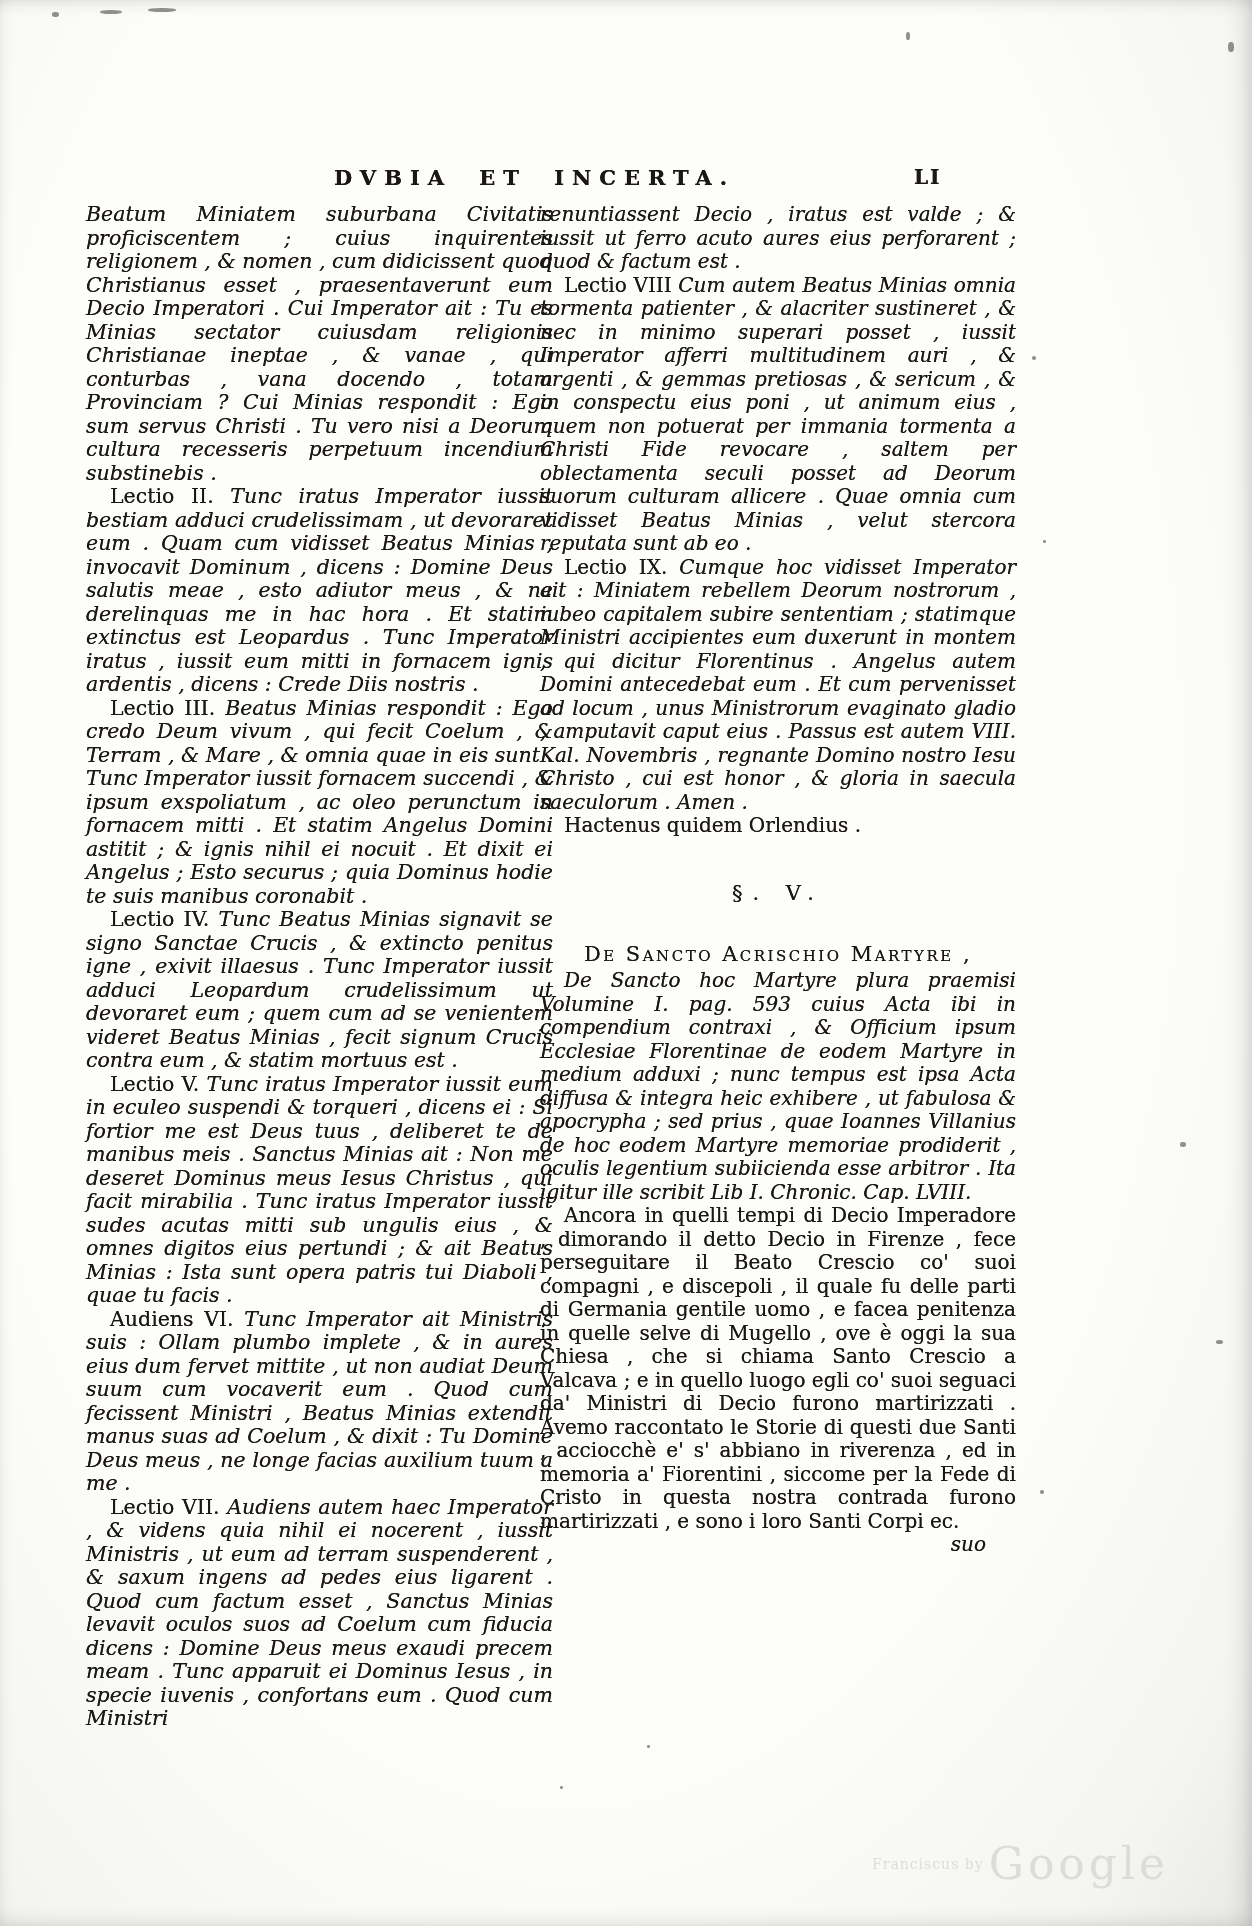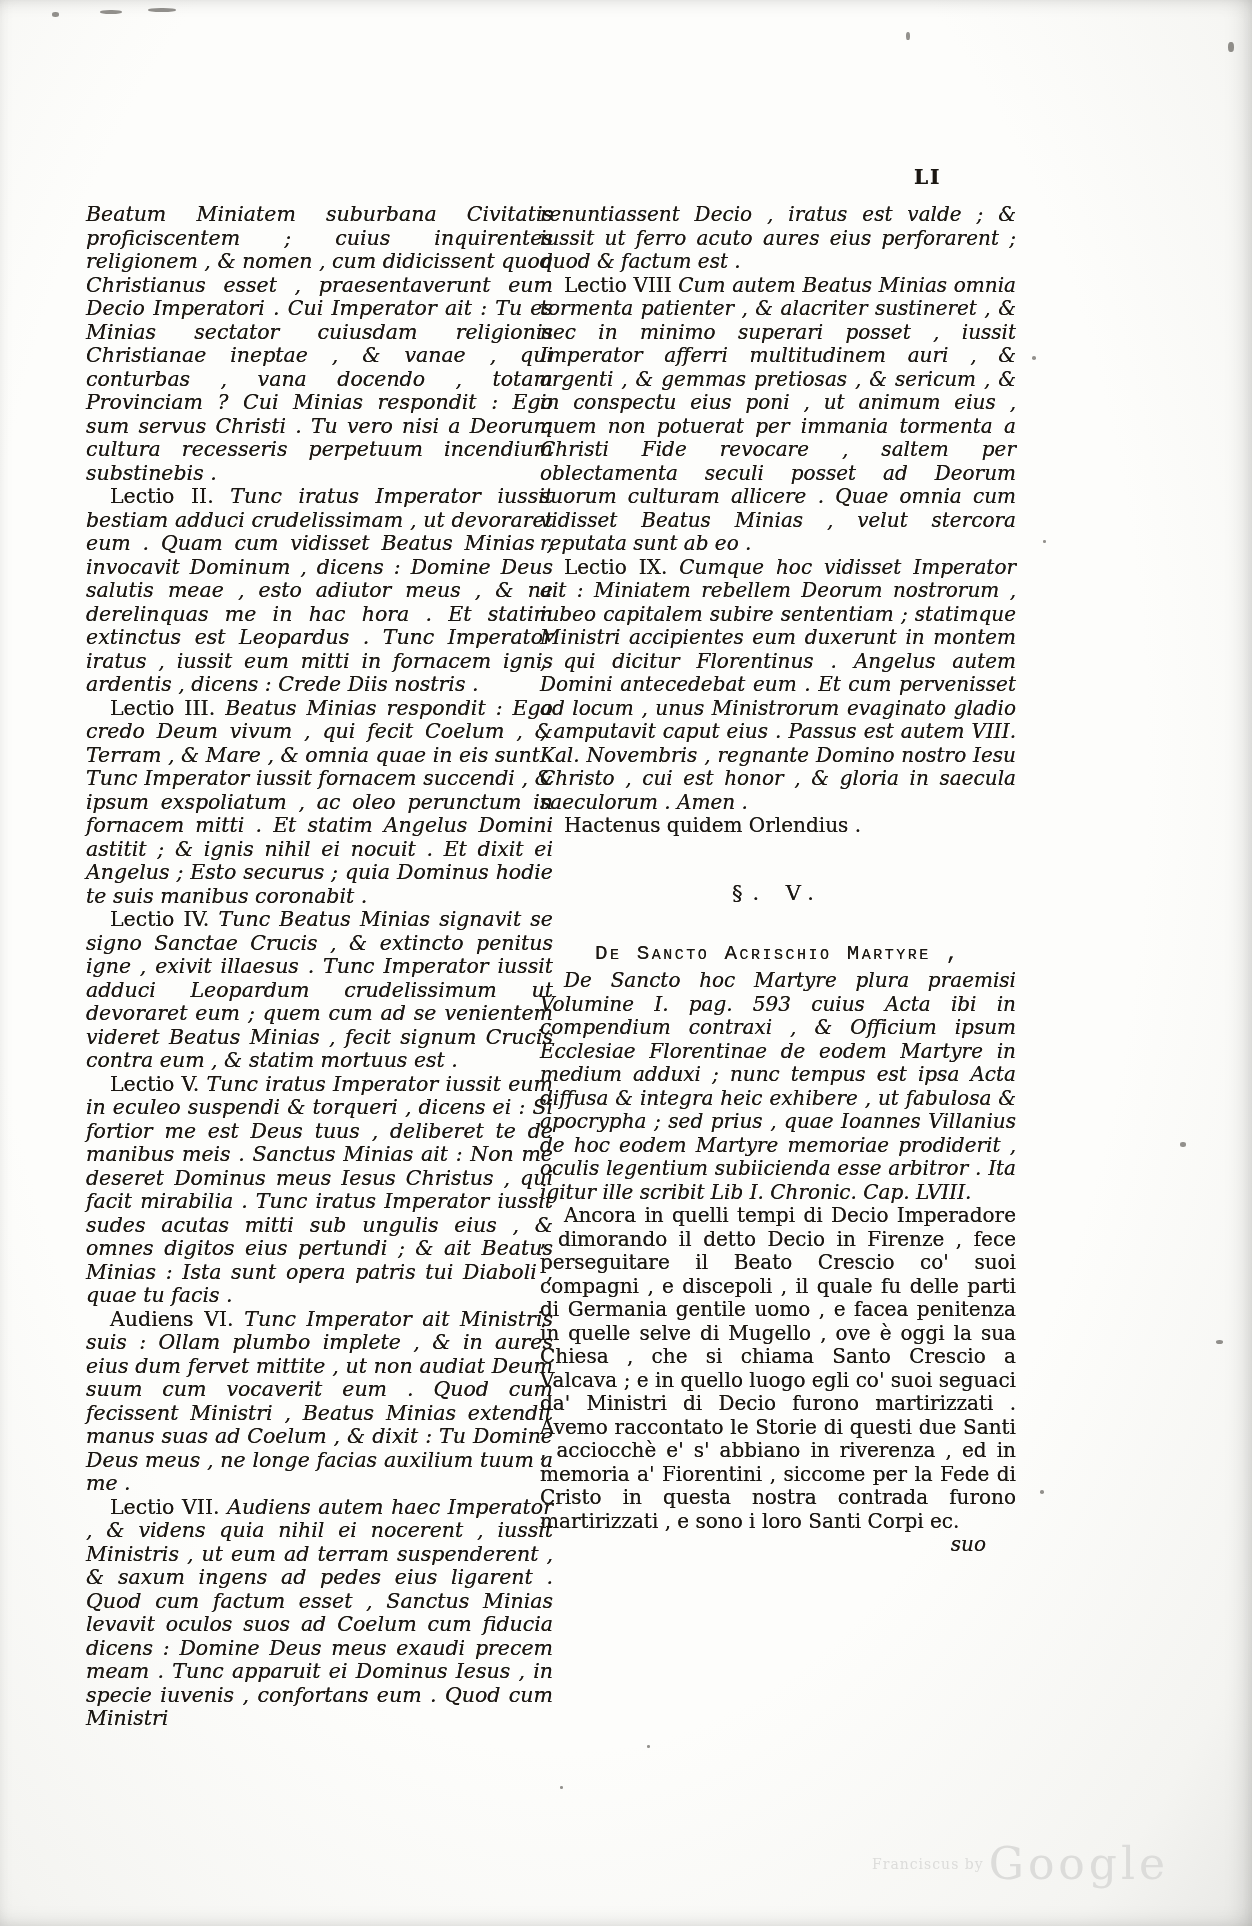--- a/index.html
+++ b/index.html
@@ -43,21 +43,21 @@
   .lectio-label{font-style:normal;}
   .lectio-label:not(:empty)::after{content:" ";}
   .closing-line{margin:0;text-indent:24px;font-style:normal;}
   .section-mark{
     margin:44px 0 0 0;text-indent:0;text-align:center;
     font-style:normal;font-size:21px;letter-spacing:10px;
   }
   .section-heading{
     margin:0;text-indent:0;text-align:center;
     font-style:normal;font-variant:small-caps;
-    font-size:21px;letter-spacing:2.5px;line-height:30px;font-family:Liberation Mono, monospace;
+    font-size:21px;letter-spacing:2.5px;line-height:30px;
   }
   .section-heading.first{margin-top:34px;}
   .section-heading.second{margin-bottom:28px;}
   .sec-para{margin:0;text-indent:24px;}
   .sec-para.roman{font-style:normal;}
   .catchword-line{margin:0;text-align:right;padding-right:30px;text-indent:0;}
   .watermark{
     position:absolute;left:872px;top:1838px;
     color:#dcdcda;white-space:nowrap;
     filter:blur(0.6px);
@@ -65,20 +65,21 @@
   }
   .wm-prefix{font-size:14px;letter-spacing:1px;vertical-align:10px;}
   .wm-brand{font-size:44px;letter-spacing:4px;}
   .speck{position:absolute;background:#3c3833;border-radius:45%;opacity:0.55;}
 </style>
 </head>
 <body>
 
 <div class="page">
 
+  <div class="running-title">DVBIA ET INCERTA.</div>
   <div class="page-number">LI</div>
 
   <div class="col col-left">
     <p class="para flush"><span class="lectio-label"></span><span class="para-text">Beatum Miniatem suburbana Civitatis proficiscentem ; cuius inquirentes religionem , &amp; nomen , cum didicissent quod Christianus esset , praesentaverunt eum Decio Imperatori . Cui Imperator ait : Tu es Minias sectator cuiusdam religionis Christianae ineptae , &amp; vanae , qui conturbas , vana docendo , totam Provinciam ? Cui Minias respondit : Ego sum servus Christi . Tu vero nisi a Deorum cultura recesseris perpetuum incendium substinebis .</span></p>
     <p class="para"><span class="lectio-label">Lectio II.</span><span class="para-text">Tunc iratus Imperator iussit bestiam adduci crudelissimam , ut devoraret eum . Quam cum vidisset Beatus Minias , invocavit Dominum , dicens : Domine Deus salutis meae , esto adiutor meus , &amp; ne derelinquas me in hac hora . Et statim extinctus est Leopardus . Tunc Imperator iratus , iussit eum mitti in fornacem ignis ardentis , dicens : Crede Diis nostris .</span></p>
     <p class="para"><span class="lectio-label">Lectio III.</span><span class="para-text">Beatus Minias respondit : Ego credo Deum vivum , qui fecit Coelum , &amp; Terram , &amp; Mare , &amp; omnia quae in eis sunt . Tunc Imperator iussit fornacem succendi , &amp; ipsum exspoliatum , ac oleo perunctum in fornacem mitti . Et statim Angelus Domini astitit ; &amp; ignis nihil ei nocuit . Et dixit ei Angelus ; Esto securus ; quia Dominus hodie te suis manibus coronabit .</span></p>
     <p class="para"><span class="lectio-label">Lectio IV.</span><span class="para-text">Tunc Beatus Minias signavit se signo Sanctae Crucis , &amp; extincto penitus igne , exivit illaesus . Tunc Imperator iussit adduci Leopardum crudelissimum ut devoraret eum ; quem cum ad se venientem videret Beatus Minias , fecit signum Crucis contra eum , &amp; statim mortuus est .</span></p>
     <p class="para"><span class="lectio-label">Lectio V.</span><span class="para-text">Tunc iratus Imperator iussit eum in eculeo suspendi &amp; torqueri , dicens ei : Si fortior me est Deus tuus , deliberet te de manibus meis . Sanctus Minias ait : Non me deseret Dominus meus Iesus Christus , qui facit mirabilia . Tunc iratus Imperator iussit sudes acutas mitti sub ungulis eius , &amp; omnes digitos eius pertundi ; &amp; ait Beatus Minias : Ista sunt opera patris tui Diaboli , quae tu facis .</span></p>
     <p class="para"><span class="lectio-label">Audiens VI.</span><span class="para-text">Tunc Imperator ait Ministris suis : Ollam plumbo implete , &amp; in aures eius dum fervet mittite , ut non audiat Deum suum cum vocaverit eum . Quod cum fecissent Ministri , Beatus Minias extendit manus suas ad Coelum , &amp; dixit : Tu Domine Deus meus , ne longe facias auxilium tuum a me .</span></p>
     <p class="para"><span class="lectio-label">Lectio VII.</span><span class="para-text">Audiens autem haec Imperator , &amp; videns quia nihil ei nocerent , iussit Ministris , ut eum ad terram suspenderent , &amp; saxum ingens ad pedes eius ligarent . Quod cum factum esset , Sanctus Minias levavit oculos suos ad Coelum cum fiducia dicens : Domine Deus meus exaudi precem meam . Tunc apparuit ei Dominus Iesus , in specie iuvenis , confortans eum . Quod cum Ministri</span></p>

